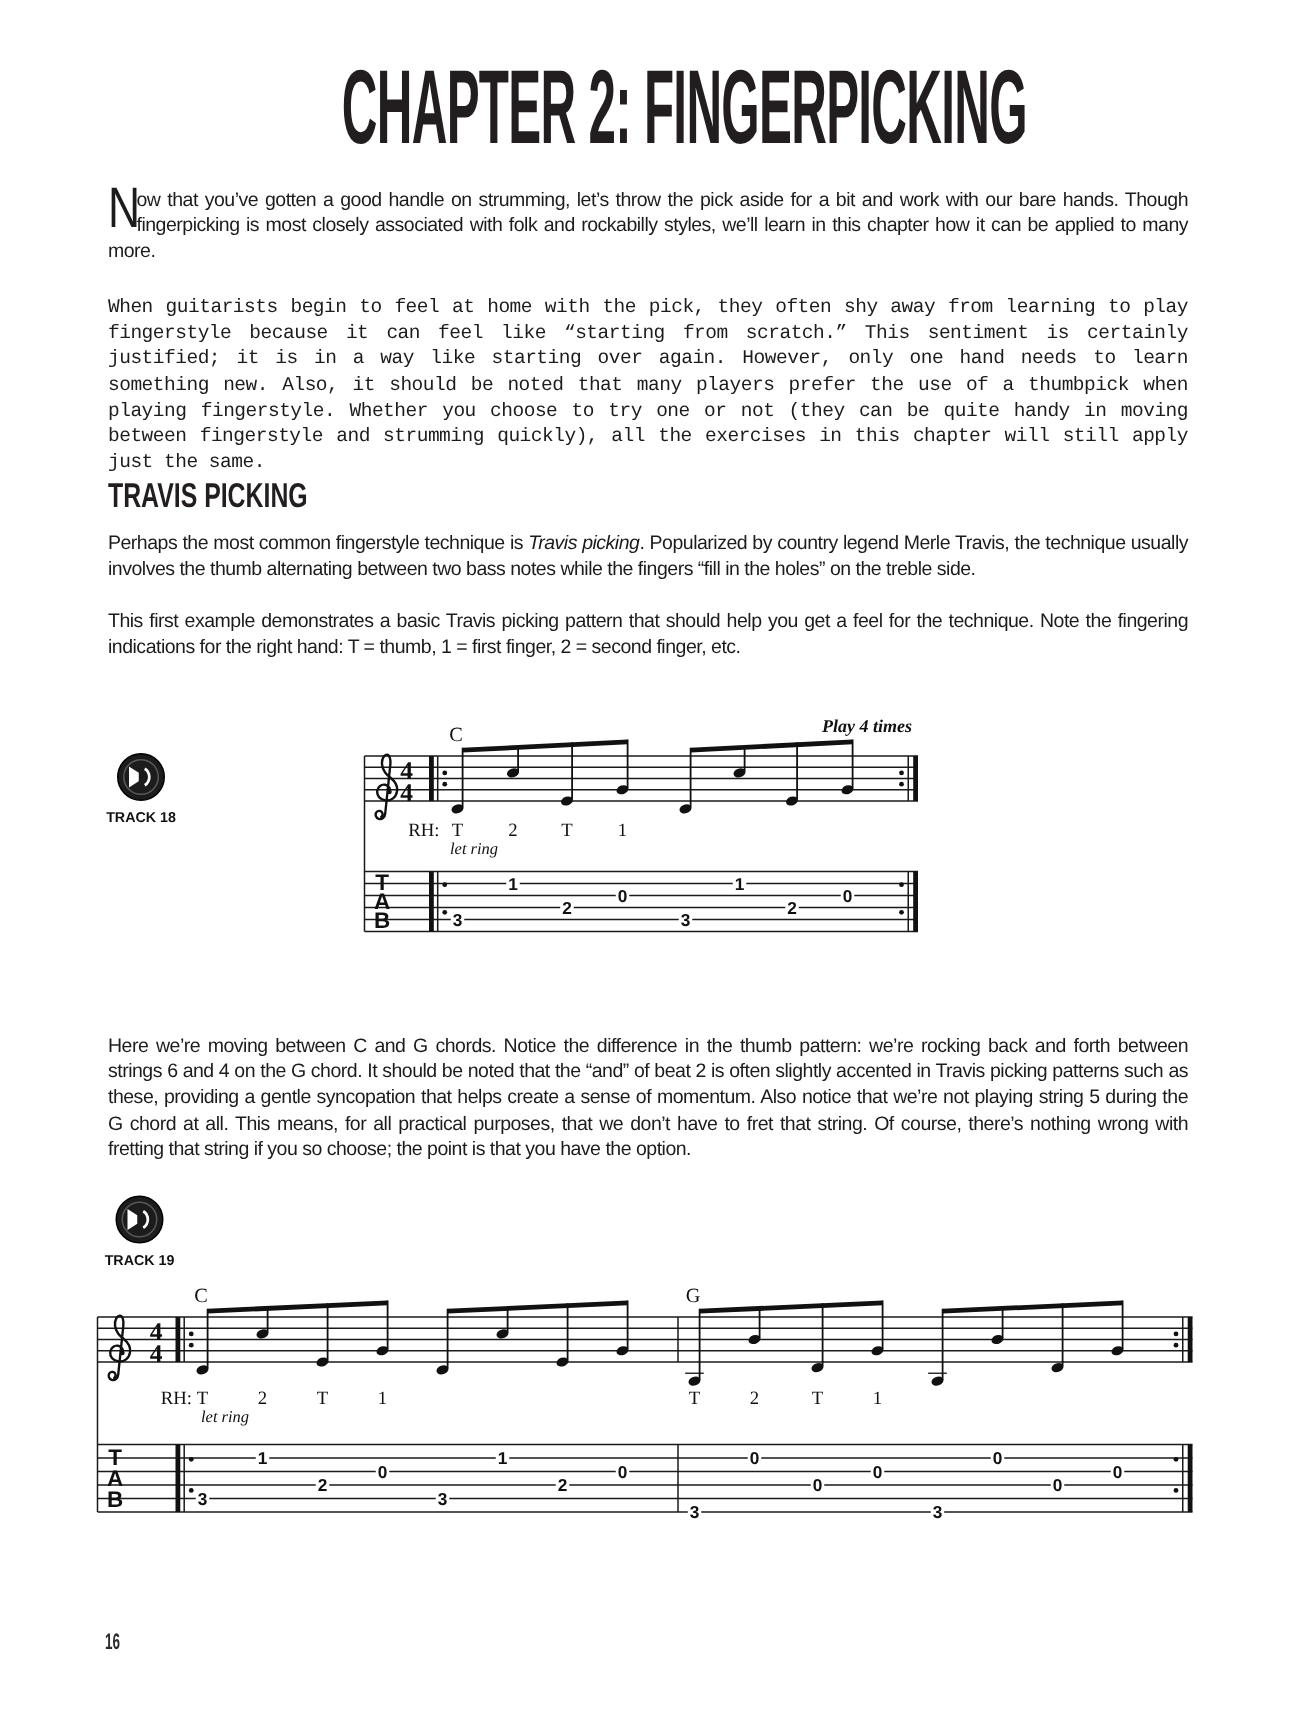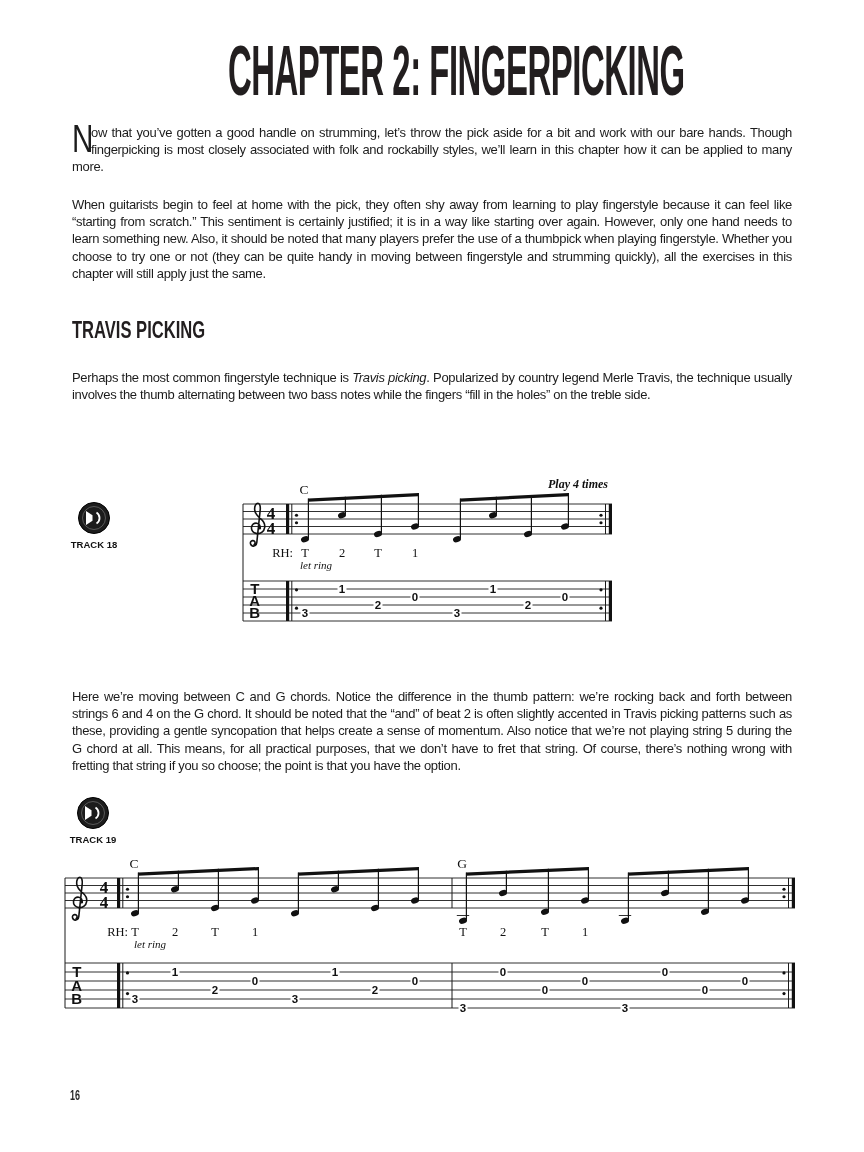--- a/index.html
+++ b/index.html
@@ -3,21 +3,21 @@
 <meta charset="utf-8">
 <style>
   html,body{margin:0;padding:0;background:#fff;}
   .page{position:relative;width:860px;height:1152px;background:#fff;overflow:hidden;
         font-family:"Liberation Sans",sans-serif;color:#1b1b1b;}
   .title{position:absolute;left:0;right:0;top:36px;margin:0;text-align:center;
          font-size:70px;line-height:1;font-weight:700;color:#221e1f;white-space:nowrap;
          transform:scaleX(0.47);letter-spacing:-1px;}
   .para{position:absolute;left:72px;width:720px;margin:0;font-size:13px;line-height:17.2px;
         letter-spacing:-0.33px;text-align:justify;color:#1c1c1c;}
-  .p1{top:124px;} .p2{top:196px;} .p3{top:353px;margin-top:16px;} .p4{top:405px;} .p5{top:688px;}
+  .p1{top:124px;} .p2{top:196px;font-family:Liberation Mono, monospace;} .p3{top:353px;} .p4{top:405px;} .p5{top:688px;}
   .dropcap{float:left;font-size:38px;line-height:29px;height:30px;width:15px;margin:1px 4px 0 0;
            transform:scaleX(0.78);transform-origin:0 50%;}
   .section-heading{position:absolute;left:72px;top:317px;margin:0;font-size:23px;font-weight:700;
            color:#221e1f;transform:scaleX(0.72);transform-origin:0 0;white-space:nowrap;}
   .pagenum{position:absolute;left:70px;top:1086px;font-size:15px;font-weight:700;color:#2b2b2b;
            transform:scaleX(0.6);transform-origin:0 0;}
   .notation{position:absolute;left:0;width:864px;}
   #ex0{top:455px;height:190px;}
   #ex1{top:785px;height:240px;}
   svg text{fill:#111;}
@@ -42,20 +42,21 @@
   <h1 class="title">CHAPTER 2: FINGERPICKING</h1>
 
   <p class="para p1"><span class="dropcap">N</span><span>ow that you’ve gotten a good handle on strumming, let’s throw the pick aside for a bit and work with our bare hands. Though fingerpicking is most closely associated with folk and rockabilly styles, we’ll learn in this chapter how it can be applied to many more.</span></p>
 
   <p class="para p2">When guitarists begin to feel at home with the pick, they often shy away from learning to play fingerstyle because it can feel like “starting from scratch.” This sentiment is certainly justified; it is in a way like starting over again. However, only one hand needs to learn something new. Also, it should be noted that many players prefer the use of a thumbpick when playing fingerstyle. Whether you choose to try one or not (they can be quite handy in moving between fingerstyle and strumming quickly), all the exercises in this chapter will still apply just the same.</p>
 
   <h2 class="section-heading">TRAVIS PICKING</h2>
 
   <p class="para p3"><span>Perhaps the most common fingerstyle technique is </span><i>Travis picking</i><span>. Popularized by country legend Merle Travis, the technique usually involves the thumb alternating between two bass notes while the fingers “fill in the holes” on the treble side.</span></p>
 
+  <p class="para p4">This first example demonstrates a basic Travis picking pattern that should help you get a feel for the technique. Note the fingering indications for the right hand: T = thumb, 1 = first finger, 2 = second finger, etc.</p>
 
   <svg id="ex0" class="notation" viewBox="0 455 864 190">
       <g>
         <circle cx="94" cy="518" r="15.5" fill="#1c1c1c" stroke="#000" stroke-width="1"></circle>
         <circle cx="94" cy="518" r="11.5" fill="none" stroke="#8a8a8a" stroke-width="1" opacity="0.55"></circle>
         <polygon points="86,511 92.5,515.2 92.5,520.8 86,525" fill="#ffffff"></polygon>
         <path d="M 96.5 512.5 A 6.5 6.5 0 0 1 96.5 523.5" fill="none" stroke="#ffffff" stroke-width="1.8"></path>
         <text x="94" y="548" class="track" text-anchor="middle">TRACK 18</text>
       </g>
       <g>

